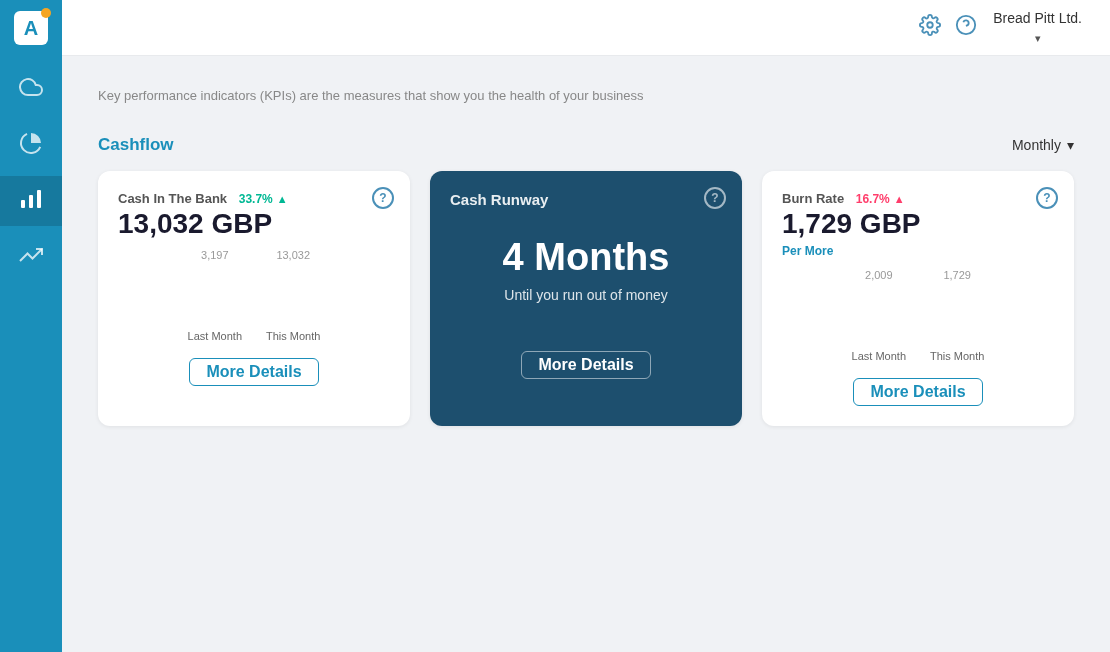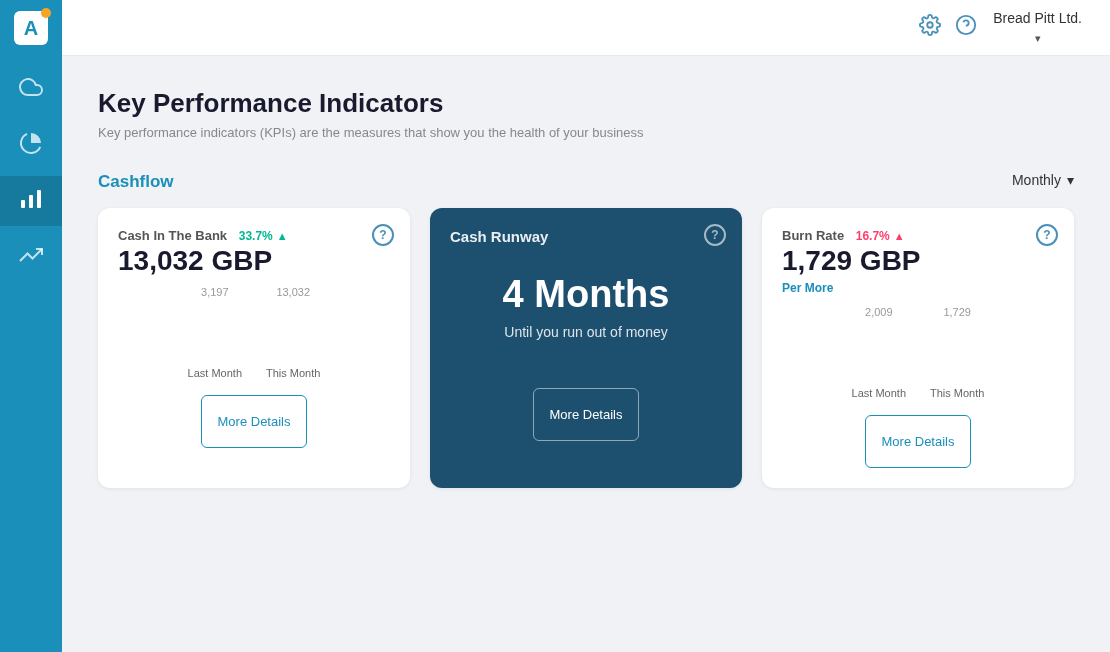--- a/index.html
+++ b/index.html
@@ -127,21 +127,21 @@
     }
     .page-subtitle {
       font-size: 13px;
       color: #888;
       margin-bottom: 32px;
     }
 
     
     .section-header {
       display: flex;
-      align-items: flex-start;
+      align-items: center;
       justify-content: space-between;
       margin-bottom: 16px;
     }
     .section-title {
       font-size: 17px;
       font-weight: 700;
       color: #1a8fba;
     }
     .period-selector {
       display: flex;
@@ -302,28 +302,28 @@
       margin-top: 5px;
       text-align: left;
       font-weight: 500;
     }
 
     
     .more-details-btn {
       display: inline-flex;
       align-items: center;
       justify-content: center;
-      padding: 18px 16px;
-      font-size: 13px;
+      padding: 4px 16px;
+      font-size: 16px;
       border: 1.5px solid #1a8fba;
       border-radius: 6px;
       color: #1a8fba;
       background: transparent;
       cursor: pointer;
-      font-weight: 400;
+      font-weight: 700;
       margin-top: 8px;
     }
     .card-dark .more-details-btn {
       border-color: rgba(255,255,255,0.5);
       color: white;
     }
 
     .card-footer {
       display: flex;
       justify-content: center;
@@ -398,21 +398,20 @@
         </svg>
       </span>
     </div>
     <div class="header-company">
       <span>Bread Pitt Ltd.</span>
       <span class="chevron-down">▾</span>
     </div>
   </div>
 
   <div class="content">
-    <h1 class="page-title">Key Performance Indicators</h1>
     <p class="page-subtitle">Key performance indicators (KPIs) are the measures that show you the health of your business</p>
 
     <div class="section-header">
       <span class="section-title">Cashflow</span>
       <div class="period-selector">
         <span>Monthly</span>
         <span>▾</span>
       </div>
     </div>
 

